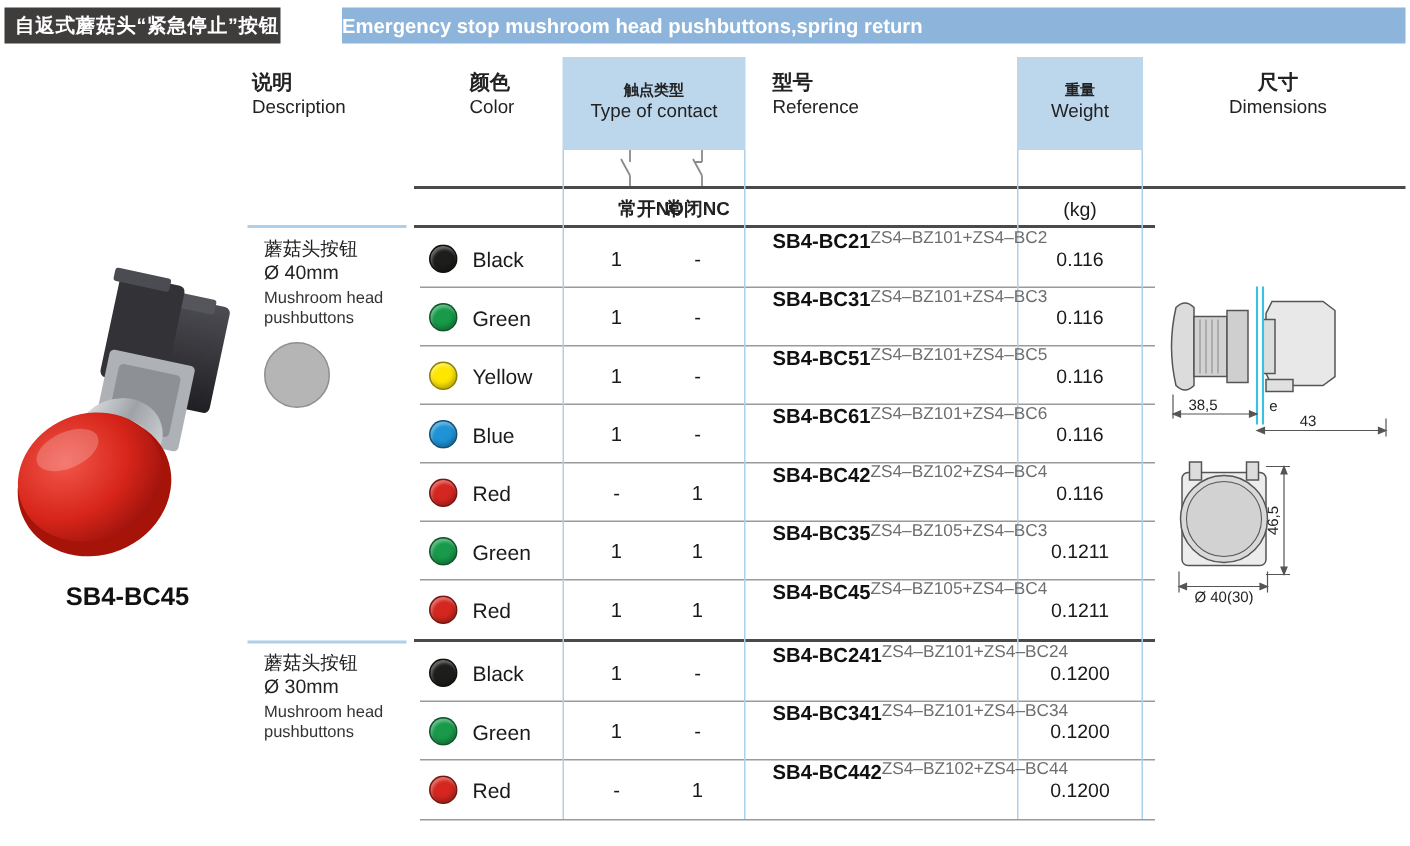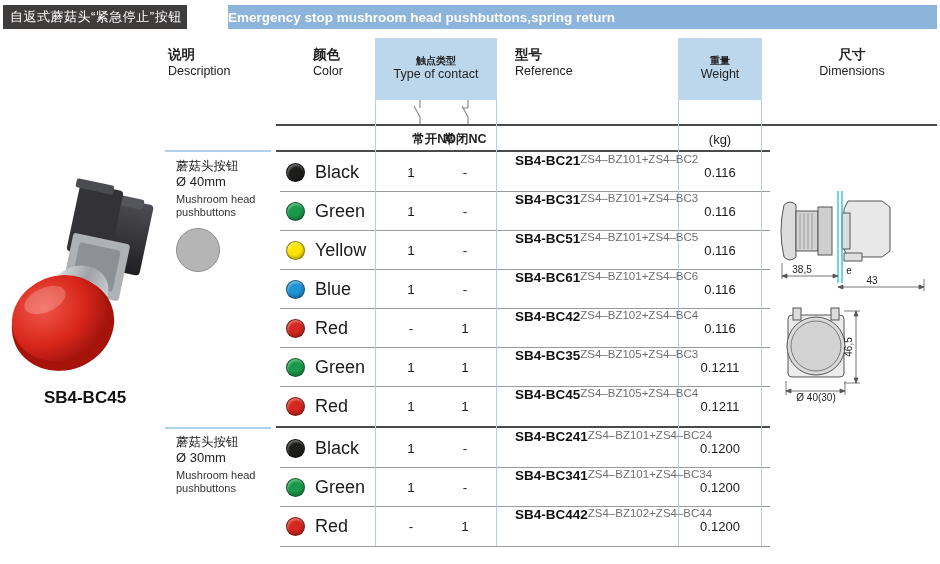--- a/index.html
+++ b/index.html
@@ -2,21 +2,21 @@
 <html><head>
 <meta charset="utf-8">
 <style>
   * { margin:0; padding:0; box-sizing:border-box; }
   html,body { background:#ffffff; }
   body { font-family:"Liberation Sans", sans-serif; color:#1a1a1a; }
   #page { position:relative; width:940px; height:564px; background:#fff; overflow:hidden; }
 
   
   .banner-zh { position:absolute; left:3px; top:5px; width:184px; height:24px;
-    background:#3f3c3c; color:#fff; font-size:13px; font-weight:normal;
+    background:#3f3c3c; color:#fff; font-size:13px; font-weight:bold;
     display:flex; align-items:center; padding-left:7px; letter-spacing:.5px; }
   .banner-en { position:absolute; left:228px; top:5px; width:709px; height:24px;
     background:#8db4da; color:#fff; font-size:13.5px; font-weight:bold;
     display:flex; align-items:center; padding-left:0; }
 
   
   .colhead { position:absolute; top:47px; line-height:1.25; }
   .colhead .zh { font-size:13.5px; font-weight:bold; color:#222; }
   .colhead .en { font-size:12.5px; color:#222; }
   .blue-block { position:absolute; top:38px; height:62px; background:#bcd7ec;
@@ -35,21 +35,21 @@
   .subhead { position:absolute; top:129px; height:21px; font-size:12.5px; font-weight:bold;
     display:flex; align-items:center; justify-content:center; color:#222; }
   .kg { position:absolute; left:678px; top:129px; width:84px; height:21px; font-size:13px;
     display:flex; align-items:center; justify-content:center; font-weight:normal; }
 
   
   .row { position:absolute; left:276px; width:494px; height:39px; }
   .cell { position:absolute; top:0; height:39px; display:flex; align-items:center; }
   .dot { position:absolute; left:10px; top:10px; width:19px; height:19px; border-radius:50%;
     border:1px solid rgba(0,0,0,.45); box-shadow:inset 1px 2px 2px rgba(255,255,255,.35), inset -1px -2px 3px rgba(0,0,0,.25); }
-  .color-label { left:39px; font-size:18px; }
+  .color-label { left:39px; font-size:14px; }
   .no-cell  { left:103px; width:64px; justify-content:center; font-size:13.5px; }
   .nc-cell  { left:157px; width:64px; justify-content:center; font-size:13.5px; }
   .ref-cell { left:239px; align-items:flex-start; justify-content:center; line-height:1.2; }
   .ref-main { font-size:13.5px; font-weight:bold; color:#111; }
   .ref-sub  { font-size:11.5px; color:#6e6e6e; }
   .wt-cell  { left:402px; width:84px; justify-content:center; font-size:13px; }
 
   
   .desc { position:absolute; left:176px; width:110px; line-height:1.3; }
   .desc .zh  { font-size:12.5px; color:#222; }

